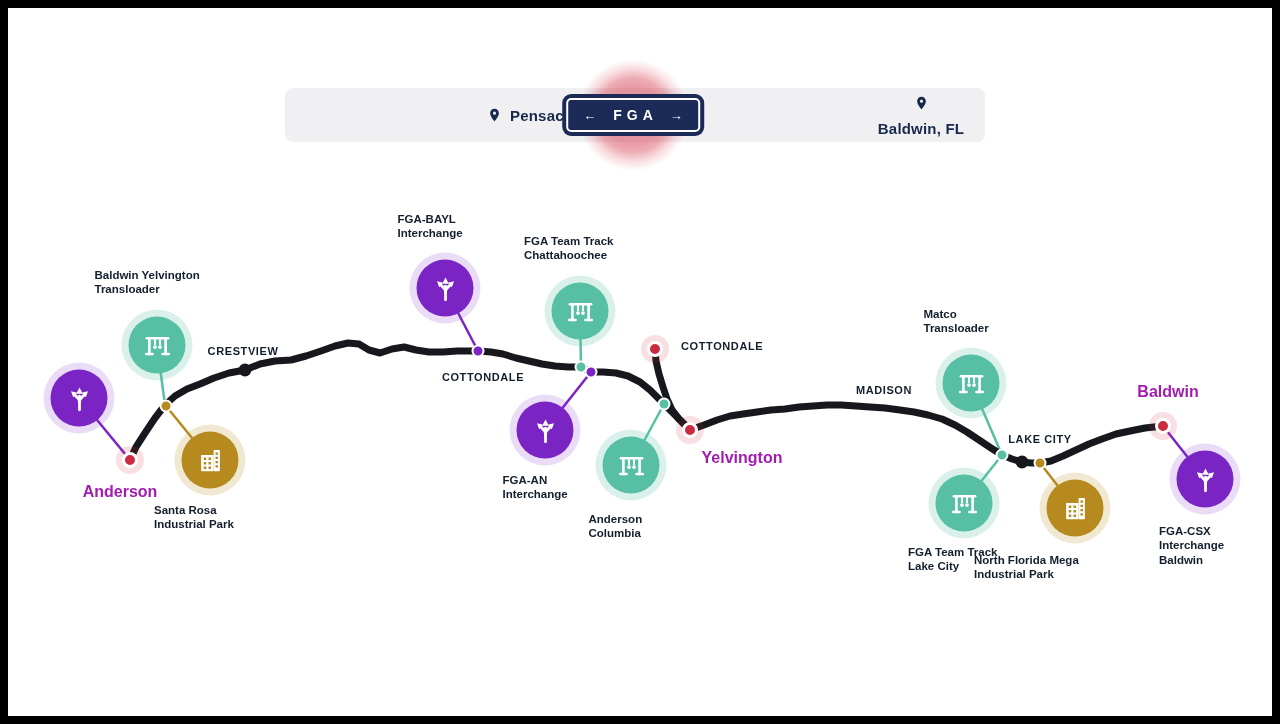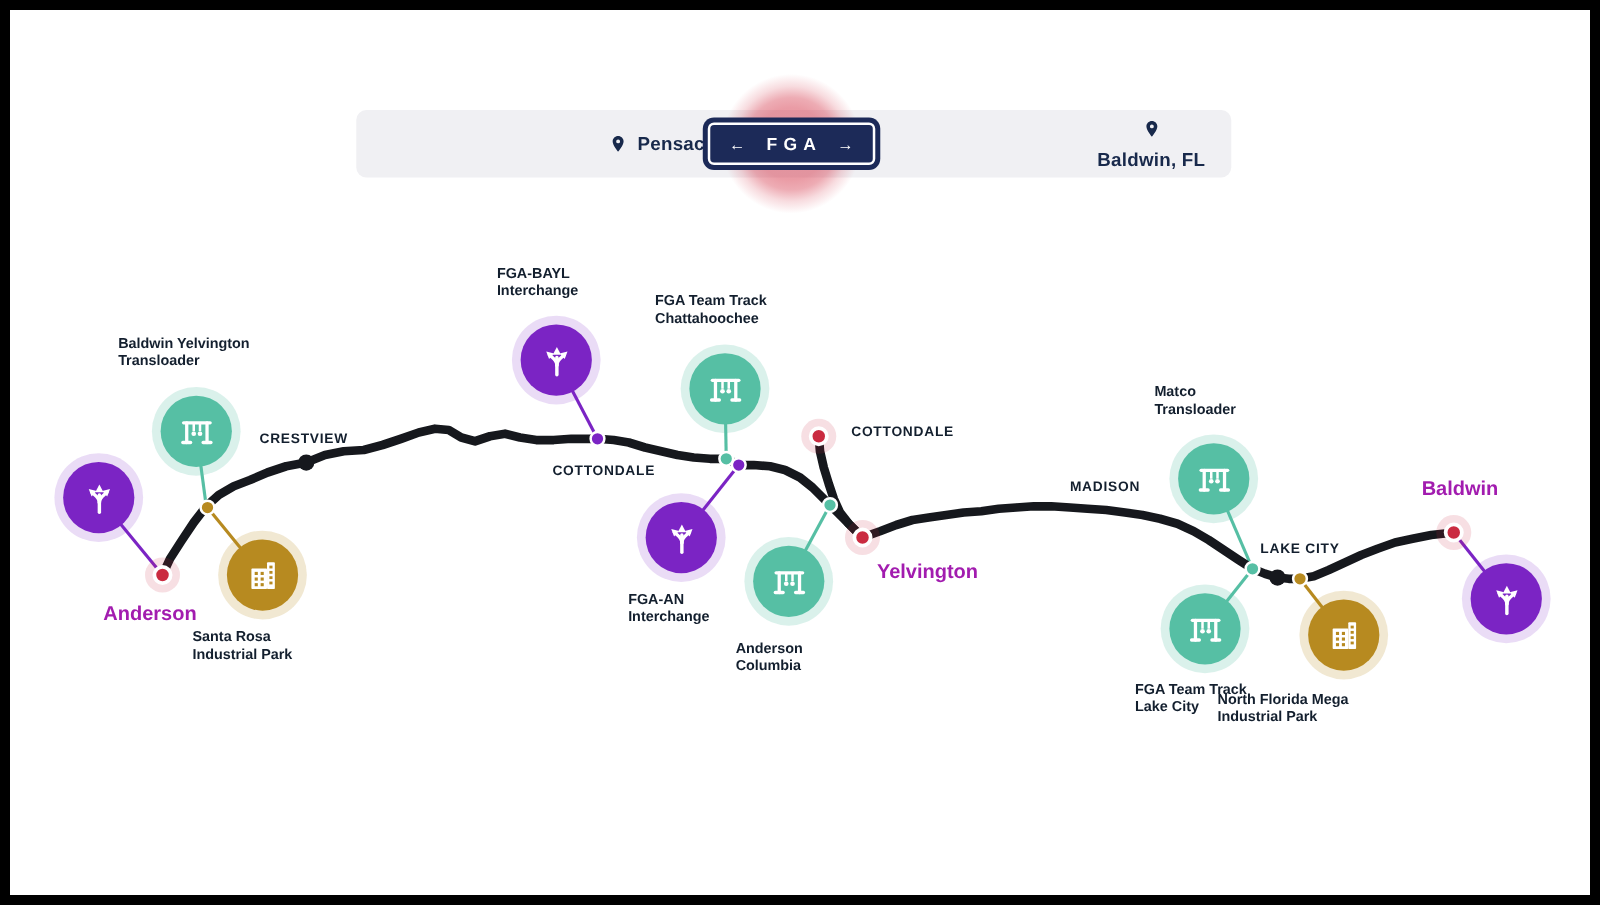--- a/index.html
+++ b/index.html
@@ -222,20 +222,21 @@
 
   <div class="flabel" style="left:157px;top:268px;width:125px">Baldwin Yelvington Transloader</div>
   <div class="flabel" style="left:210px;top:503px;width:112px">Santa Rosa Industrial Park</div>
   <div class="flabel" style="left:445px;top:212px;width:95px">FGA-BAYL Interchange</div>
   <div class="flabel" style="left:580px;top:234px;width:112px">FGA Team Track Chattahoochee</div>
   <div class="flabel" style="left:545px;top:473px;width:85px">FGA-AN Interchange</div>
   <div class="flabel" style="left:631px;top:512px;width:85px">Anderson Columbia</div>
   <div class="flabel" style="left:971px;top:307px;width:95px">Matco Transloader</div>
   <div class="flabel" style="left:964px;top:545px;width:112px">FGA Team Track Lake City</div>
   <div class="flabel" style="left:1030px;top:553px;width:112px">North Florida Mega Industrial Park</div>
+  <div class="flabel" style="left:1205px;top:524px;width:92px">FGA-CSX Interchange Baldwin</div>
 
   <div class="city-major" style="left:120px;top:483px">Anderson</div>
   <div class="city-minor" style="left:243px;top:345px">CRESTVIEW</div>
   <div class="city-minor" style="left:483px;top:371px">COTTONDALE</div>
   <div class="city-minor left-anchor" style="left:681px;top:340px">COTTONDALE</div>
   <div class="city-major" style="left:742px;top:449px">Yelvington</div>
   <div class="city-minor" style="left:884px;top:384px">MADISON</div>
   <div class="city-minor" style="left:1040px;top:433px">LAKE CITY</div>
   <div class="city-major" style="left:1168px;top:383px">Baldwin</div>
 

